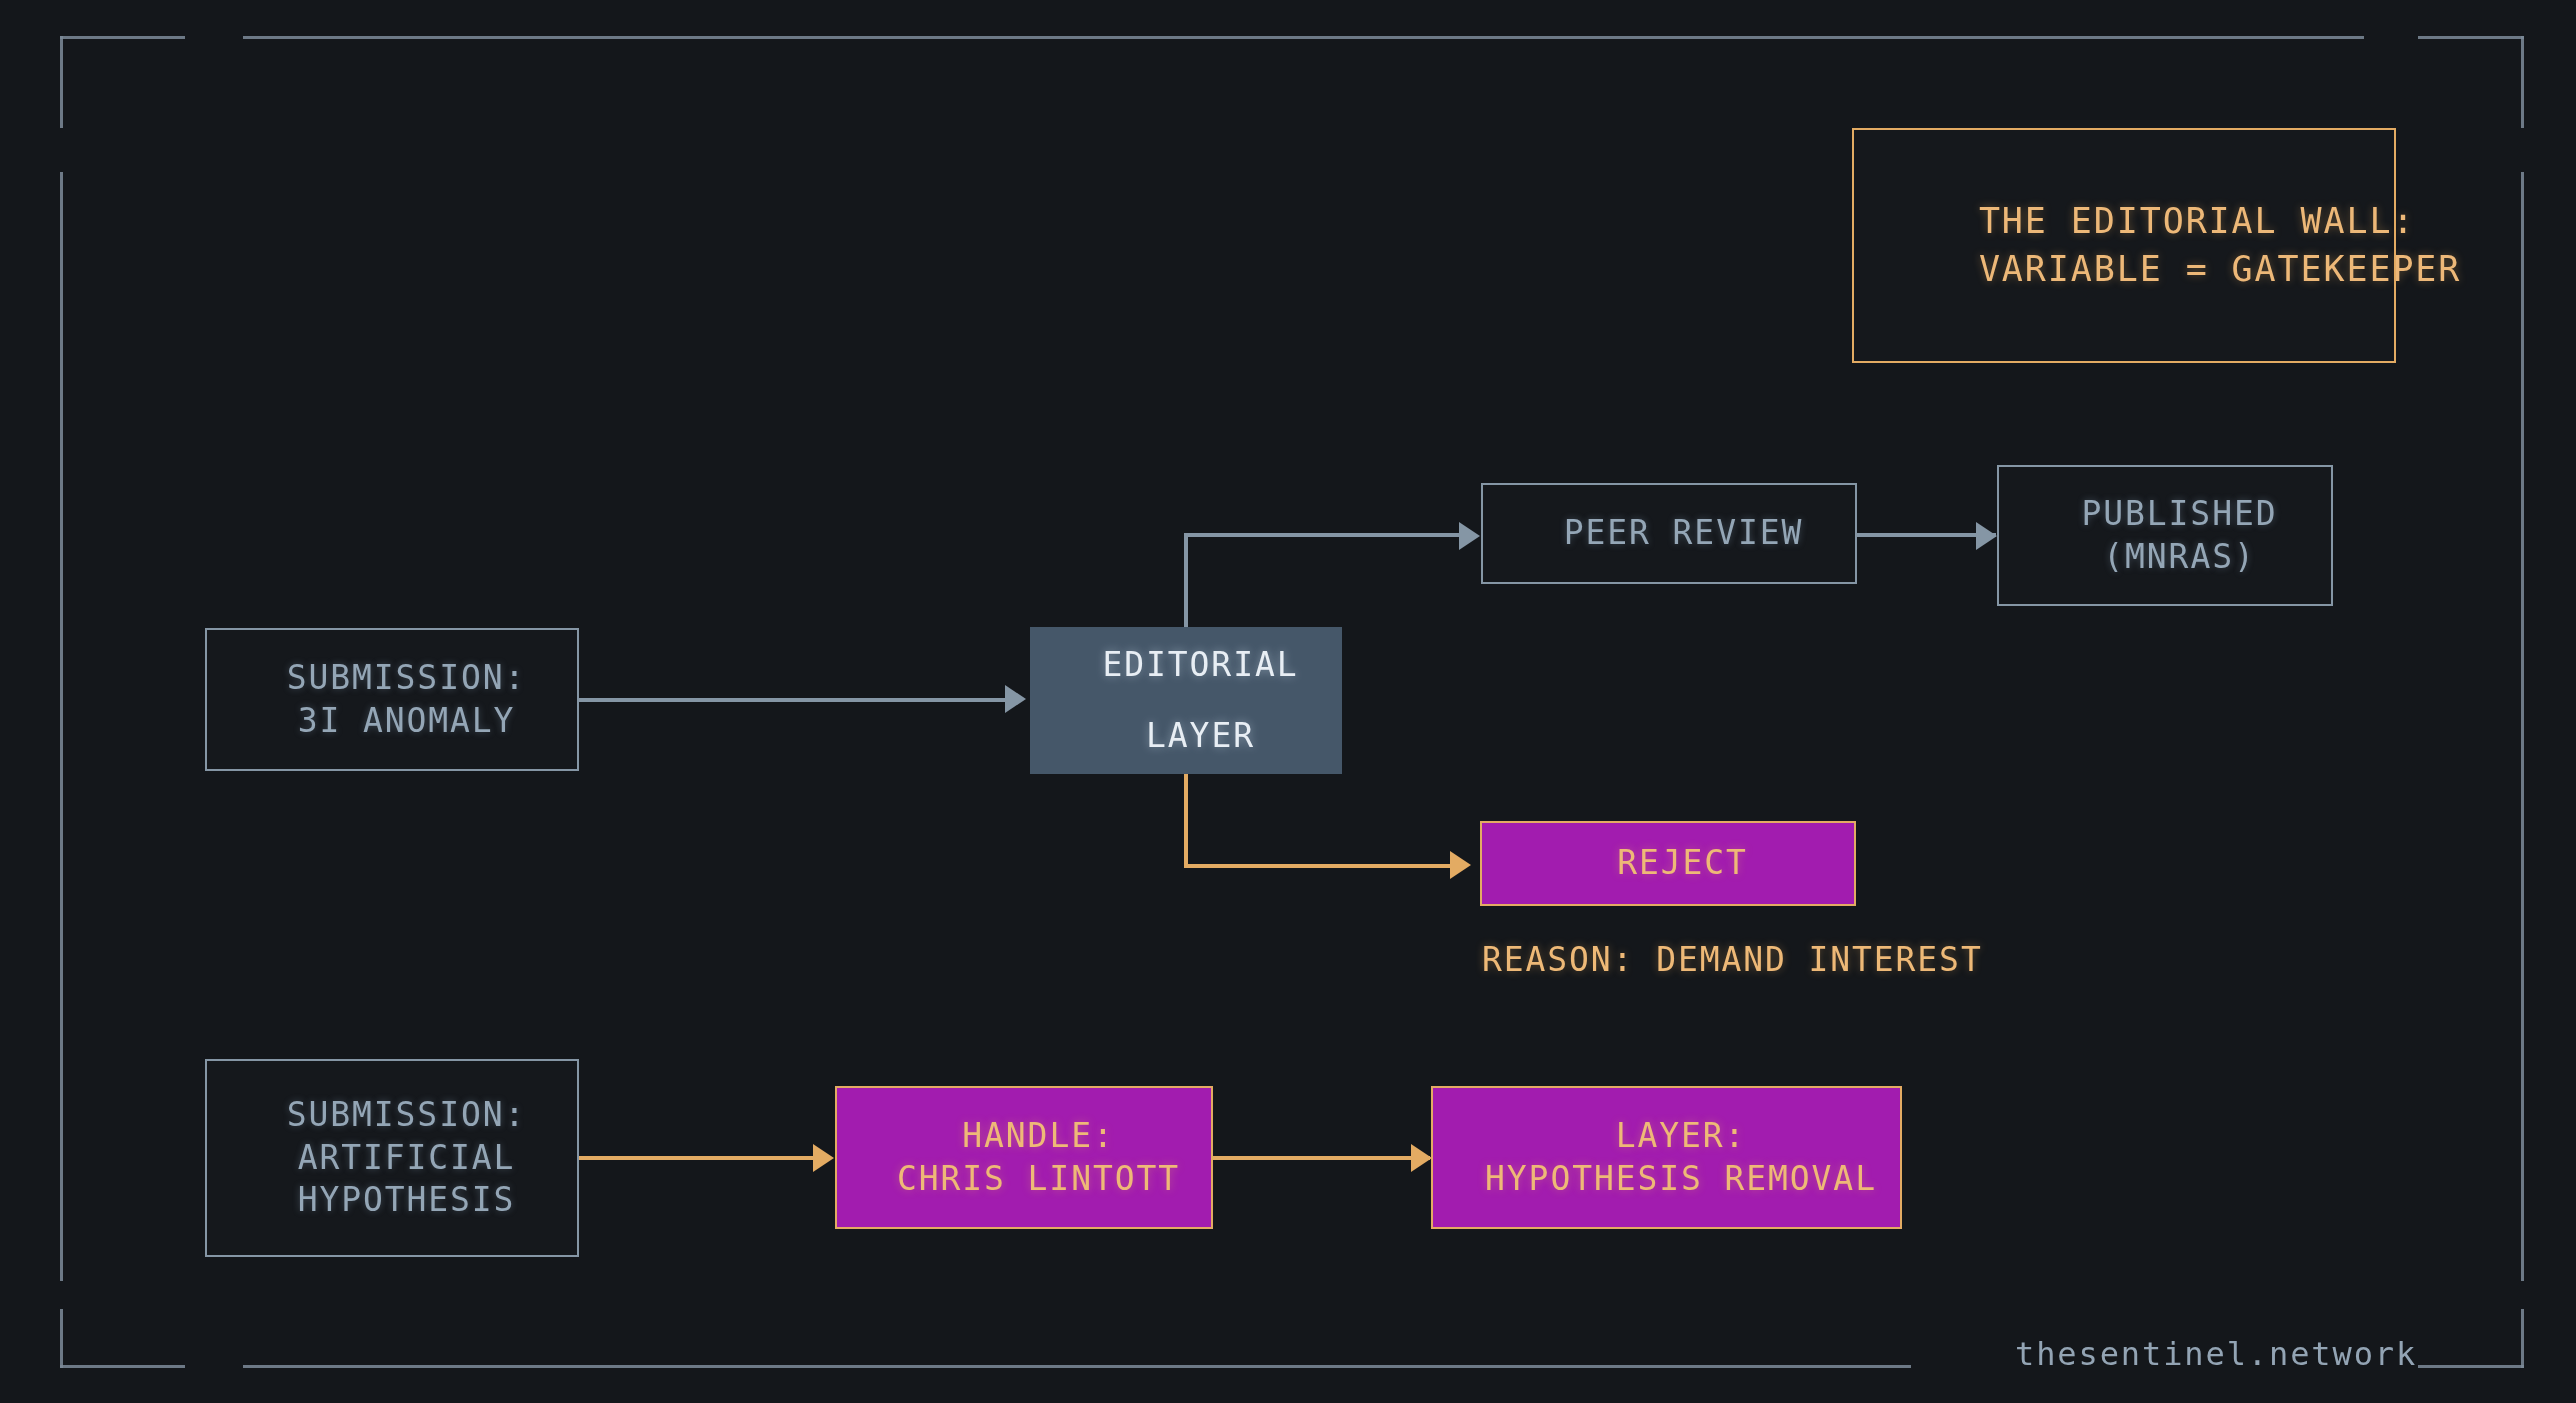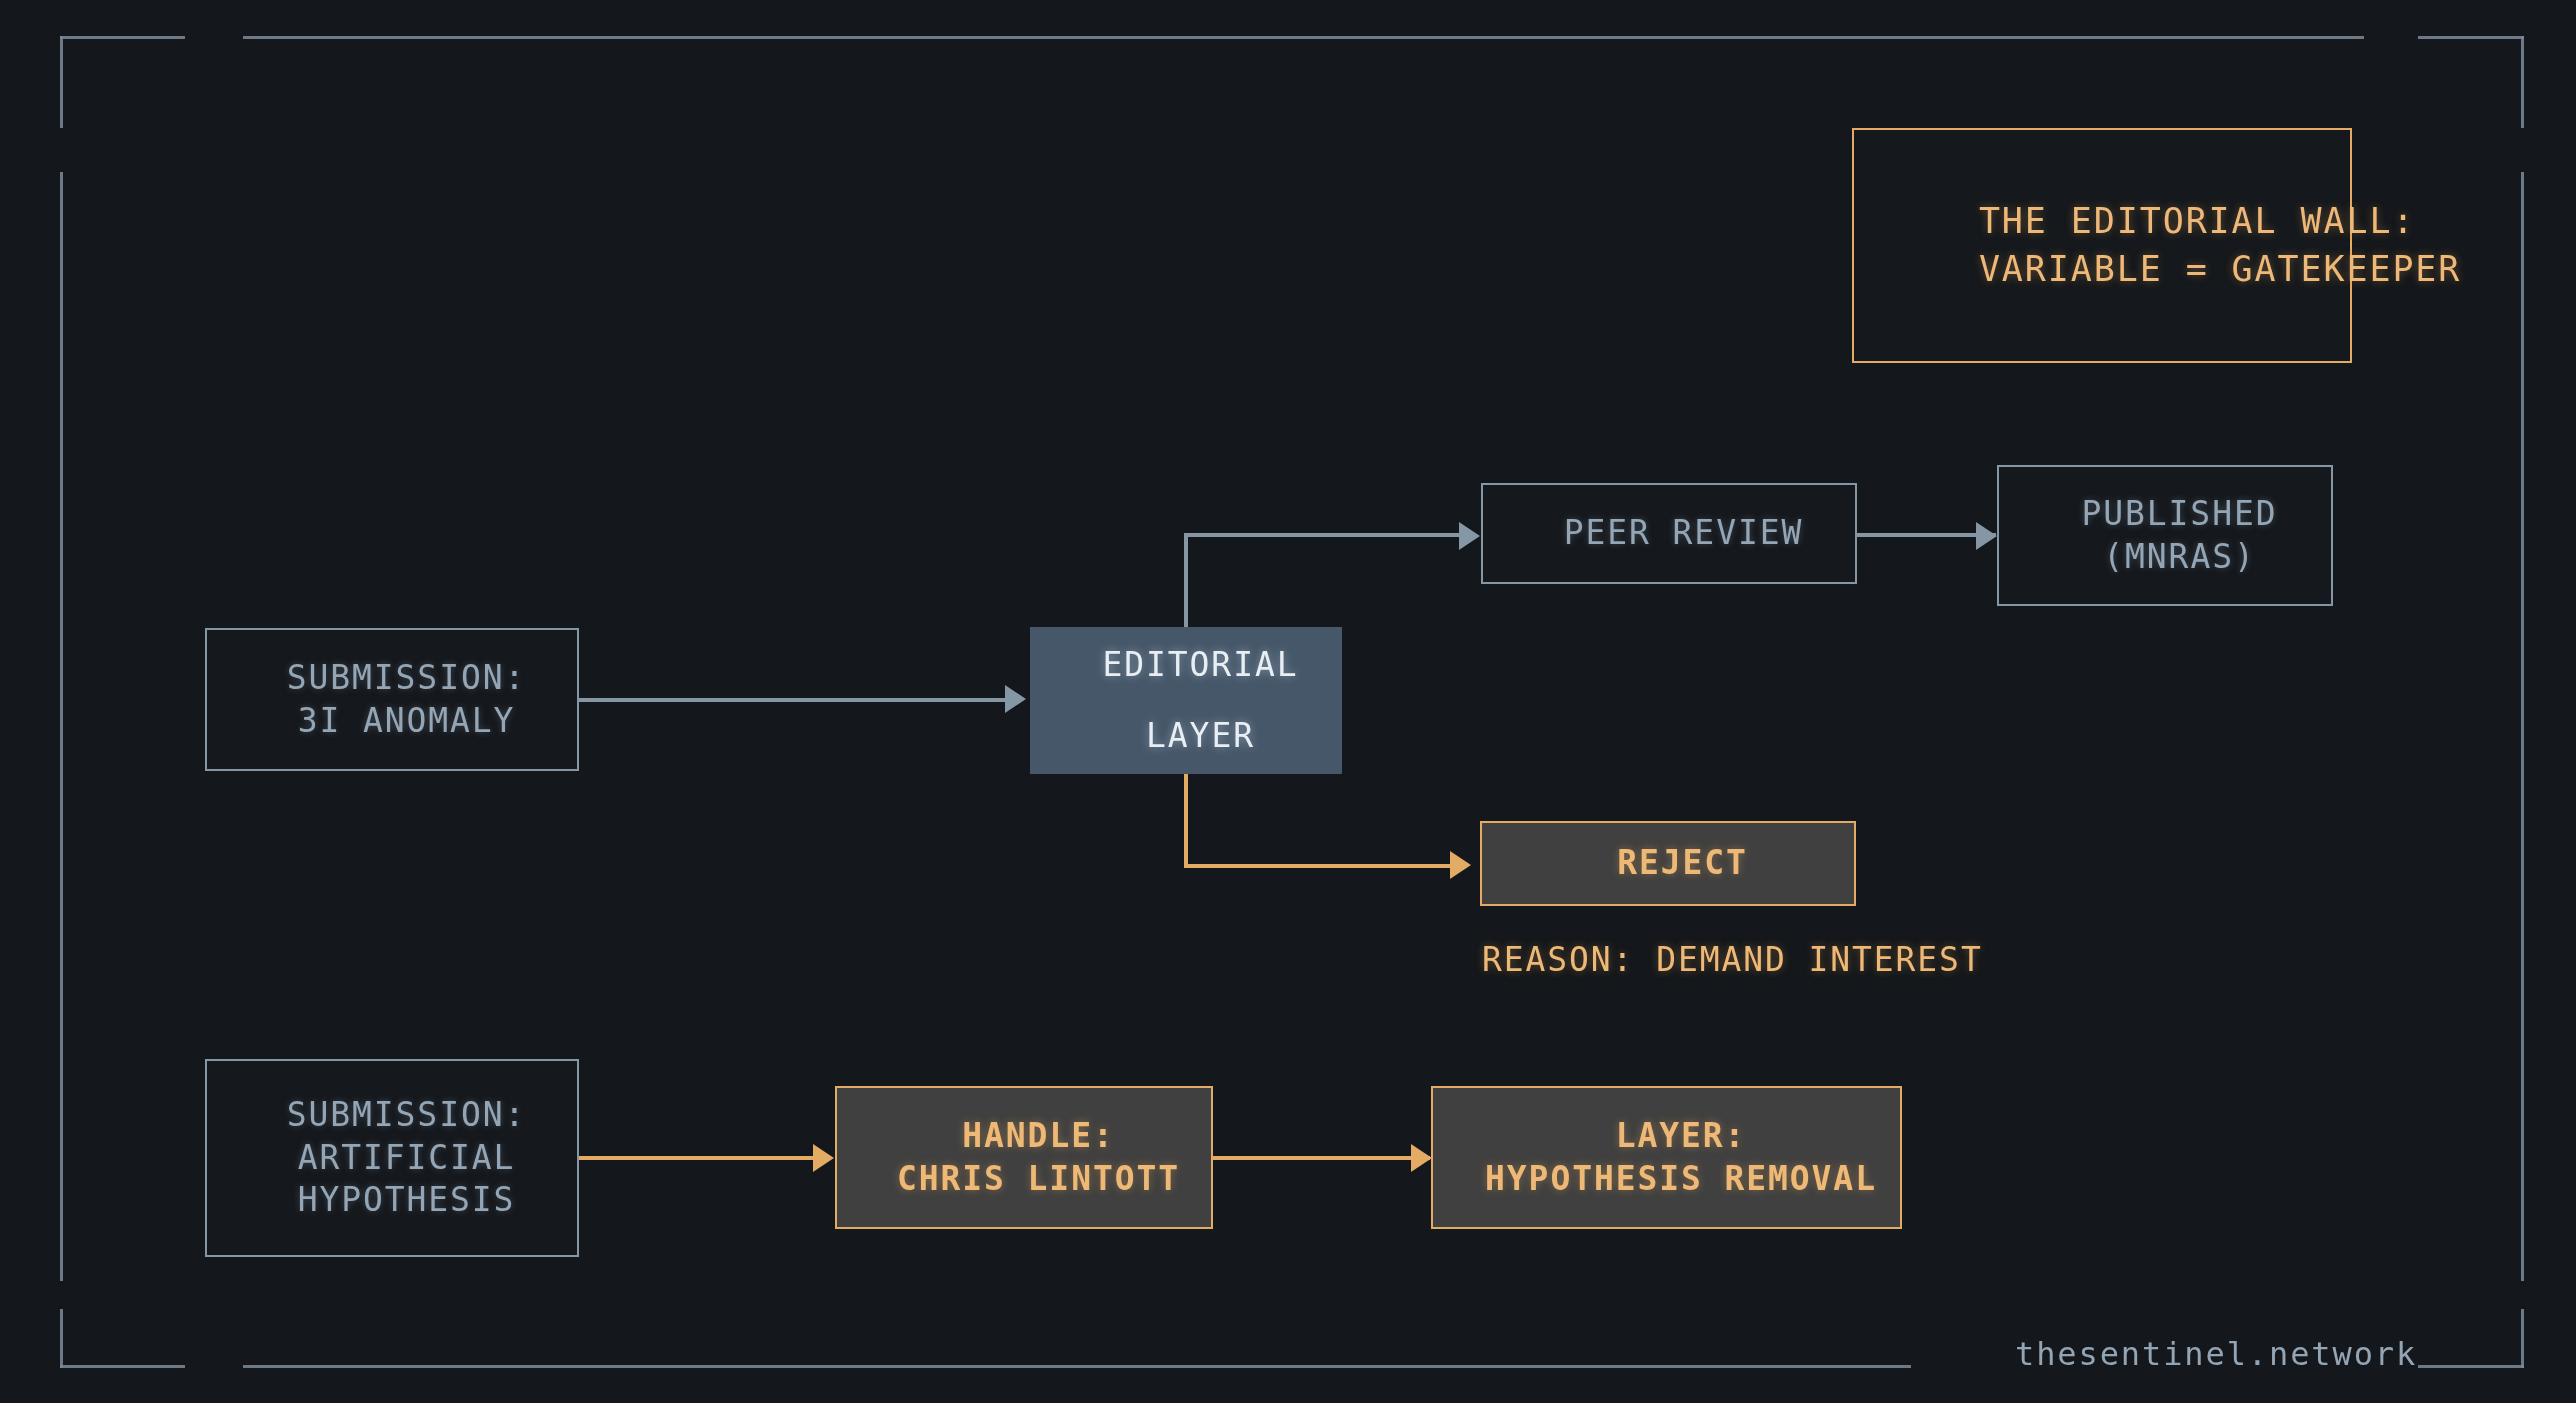--- a/index.html
+++ b/index.html
@@ -54,24 +54,23 @@
     text-shadow: 0 0 7.7px rgba(150,175,200,.35);
   }
   .node.filled {
     border: 0;
     background: #455769;
     color: #e8eef4;
     text-shadow: 0 0 9.6px rgba(220,235,250,.45);
   }
   .node.amber {
     border: 2.9px solid #e3ab63;
-    background: #404040;
+    background: #a21caf;
     color: #eeb977;
     text-shadow: 0 0 8.7px rgba(230,170,90,.4);
-    font-weight: bold;
   }
 
   
   #title-box {
     position: absolute;
     box-sizing: border-box;
     border: 2.9px solid #e3ab63;
     background: #15181c;
     color: #edb878;
     letter-spacing: 1.9px;
@@ -134,21 +133,21 @@
 
     <div class="frame-seg frame-v" style="left:60px; top:36px;   height:92px;"></div>
     <div class="frame-seg frame-v" style="left:60px; top:172px;  height:1109px;"></div>
     <div class="frame-seg frame-v" style="left:60px; top:1309px; height:59px;"></div>
 
     <div class="frame-seg frame-v" style="left:2521px; top:36px;   height:92px;"></div>
     <div class="frame-seg frame-v" style="left:2521px; top:172px;  height:1109px;"></div>
     <div class="frame-seg frame-v" style="left:2521px; top:1309px; height:59px;"></div>
   </div>
 
-  <div id="title-box" style="left:1852px; top:128px; width:500px; font-size:35px;">
+  <div id="title-box" style="left:1852px; top:128px; width:544px; font-size:35px;">
     <span class="line">THE EDITORIAL WALL:</span>
     <span class="line">VARIABLE = GATEKEEPER</span>
   </div>
 
   <div class="wire wire-h" style="left:578px; top:698px; width:443px;"></div>
   <div class="head" style="left:1005px; top:685px;"></div>
 
   <div class="wire wire-v" style="left:1184px; top:533px; height:116px;"></div>
   <div class="wire wire-h" style="left:1184px; top:533px; width:289px;"></div>
   <div class="head" style="left:1459px; top:522px;"></div>

